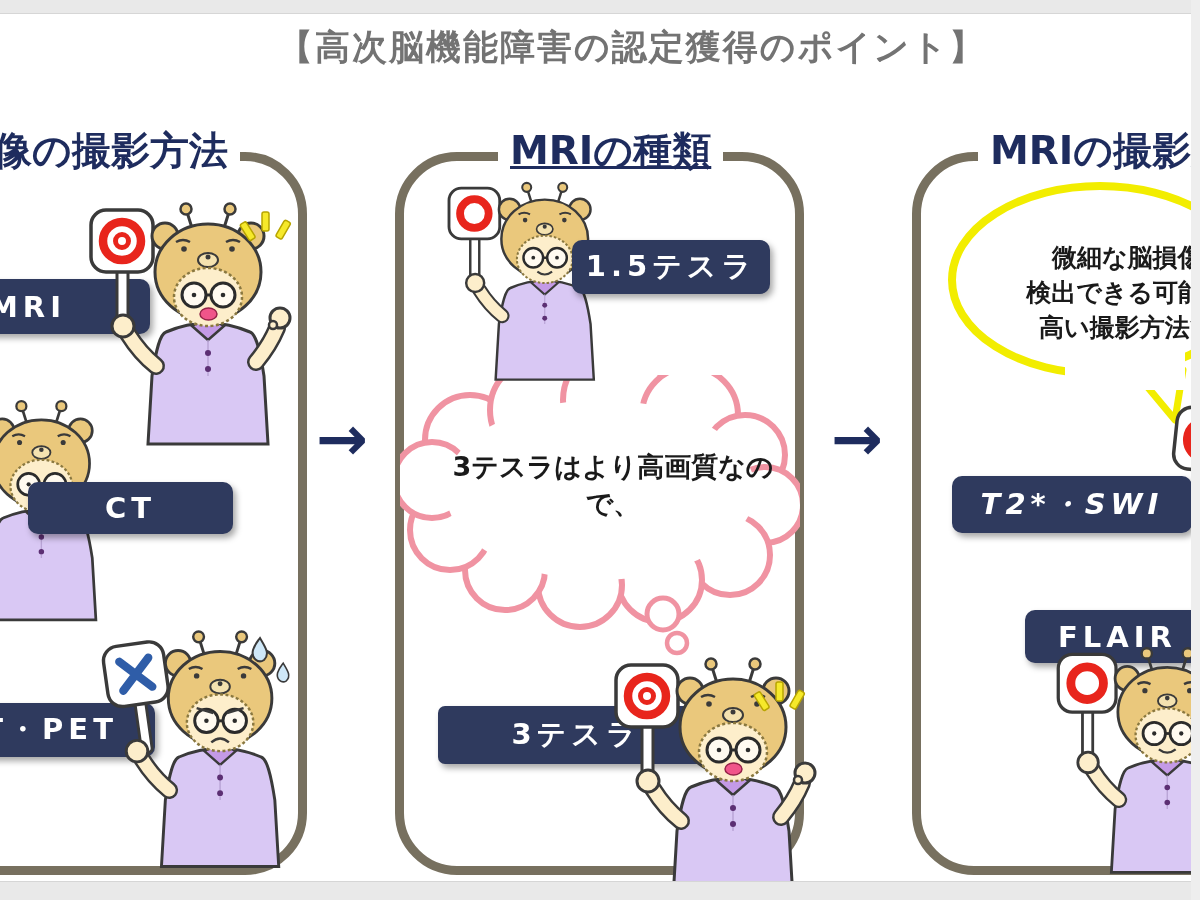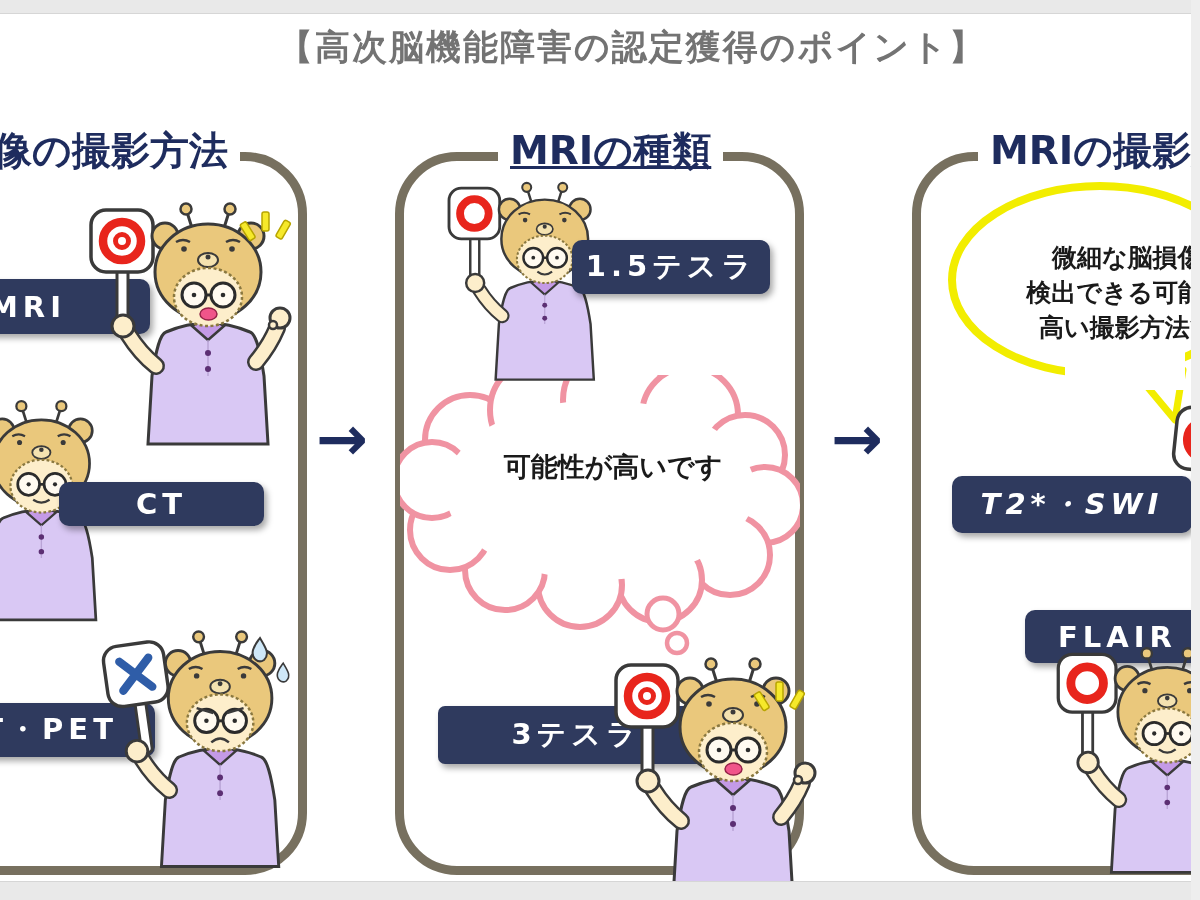--- a/index.html
+++ b/index.html
@@ -21,21 +21,21 @@
   .panel-title{position:absolute;font-size:39px;font-weight:bold;color:#1e2c5e;
       background:#ffffff;padding:0 12px;z-index:6;white-space:nowrap;}
   #title-left{left:-58px;top:124px;}
   #title-middle{left:498px;top:124px;text-decoration:underline;}
   #title-right{left:978px;top:124px;}
   
   .nlabel{position:absolute;background:#2f3a5e;border-radius:10px;color:#ffffff;
       font-weight:bold;font-size:29px;letter-spacing:5px;display:flex;align-items:center;
       justify-content:center;box-shadow:3px 4px 6px rgba(0,0,0,.35);z-index:4;}
   #label-mri{left:-95px;top:279px;width:245px;height:55px;}
-  #label-ct{left:28px;top:482px;width:205px;height:44px;margin-left:31px;}
+  #label-ct{left:28px;top:482px;width:205px;height:52px;}
   #label-ctpet{left:-80px;top:703px;width:235px;height:54px;}
   #label-15t{left:572px;top:240px;width:198px;height:54px;}
   #label-3t{left:438px;top:706px;width:276px;height:58px;border-radius:7px;}
   #label-t2swi{left:952px;top:476px;width:240px;height:57px;font-style:italic;}
   #label-flair{left:1025px;top:610px;width:185px;height:53px;}
   
   .arrow{position:absolute;font-size:62px;font-weight:bold;color:#1e2c5e;z-index:6;line-height:1;}
   #arrow-1{left:316px;top:408px;}
   #arrow-2{left:831px;top:408px;}
   
@@ -153,21 +153,21 @@
         <circle cx="180" cy="210" r="42"></circle>
       <circle cx="105" cy="195" r="40"></circle>
         <circle cx="50" cy="155" r="40"></circle>
         <circle cx="32" cy="105" r="38"></circle>
     </g>
     <ellipse cx="200" cy="115" rx="155" ry="90" fill="#ffffff"></ellipse>
     <circle cx="263" cy="239" r="16" fill="#ffffff" stroke="#f093a2" stroke-width="5"></circle>
     <circle cx="277" cy="268" r="10" fill="#ffffff" stroke="#f093a2" stroke-width="4.5"></circle>
   </svg>
   <div class="bubble-text" id="thought-text">
-    <span>可能性が高いです</span>
+    <span>3テスラはより高画質なので、</span>
   </div>
 
   <svg class="bubble-svg" id="bubble-yellow" viewBox="0 0 255 245">
     <path d="M195,198 L230,240 L238,190 Z" fill="#ffffff" stroke="#f2ed00" stroke-width="7" stroke-linejoin="round"></path>
     <ellipse cx="155" cy="100" rx="148" ry="94" fill="#ffffff" stroke="#f2ed00" stroke-width="8"></ellipse>
     <rect x="120" y="150" width="120" height="60" fill="#ffffff"></rect>
   </svg>
   <div class="bubble-text" id="speech-text">
     <span>微細な脳損傷が</span>
     <span>検出できる可能性の</span>

